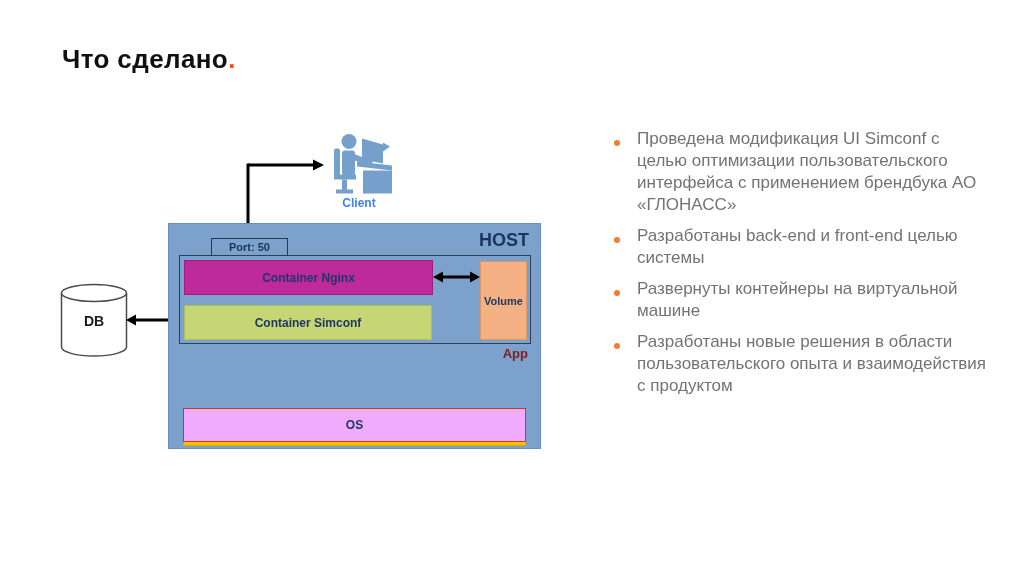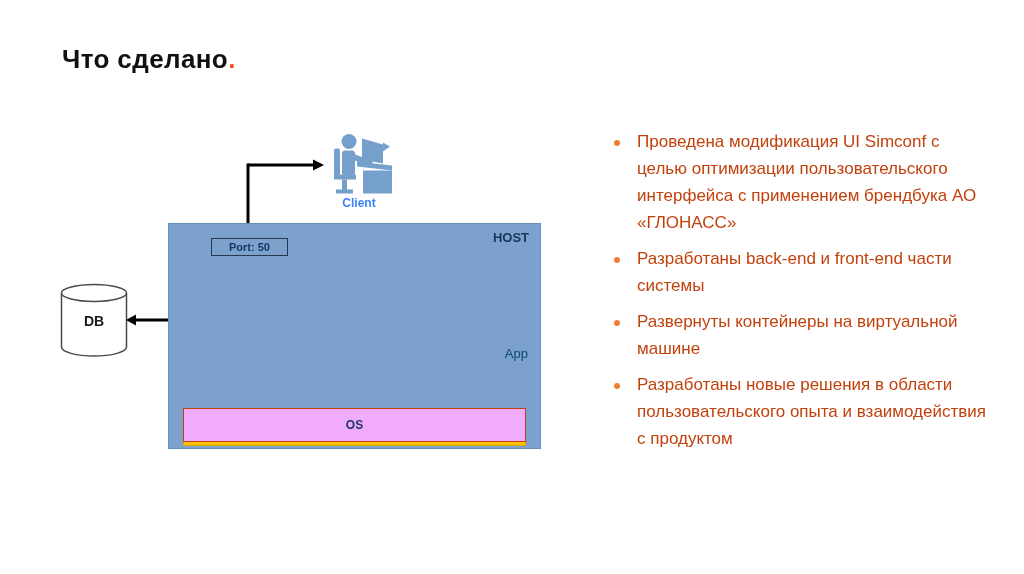--- a/index.html
+++ b/index.html
@@ -33,22 +33,22 @@
     width: 385px;
     margin: 0;
     padding: 0;
     list-style: none;
   }
   .bullets li {
     position: relative;
     padding-left: 25px;
     max-width: 380px;
     font-size: 17px;
-    line-height: 27px;
-    color: #c2410c;
+    line-height: 22px;
+    color: #737373;
     margin-bottom: 9px;
   }
   .bullets li::before {
     content: "";
     position: absolute;
     left: 2px;
     top: 12px;
     width: 6px;
     height: 6px;
     border-radius: 50%;
@@ -63,35 +63,35 @@
     position: absolute; left: 318px; top: 196px; width: 82px;
     text-align: center; font-size: 12px; font-weight: bold; color: #3b82f6;
   }
 
   .host-box {
     position: absolute; left: 168px; top: 223px; width: 373px; height: 226px;
     background: #7BA1CC; border: 1px solid #6A8FB8;
   }
   .host-label {
     position: absolute; right: 11px; top: 6px;
-    font-size: 13px; font-weight: bold; color: #17365D;
+    font-size: 18px; font-weight: bold; color: #17365D;
   }
   .port-box {
     position: absolute; left: 42px; top: 14px; width: 77px; height: 18px;
     border: 1px solid #26384F;
     display: flex; align-items: center; justify-content: center;
     font-size: 11px; font-weight: bold; color: #17365D;
   }
   .app-box {
     position: absolute; left: 10px; top: 31px; width: 352px; height: 89px;
     border: 1px solid #2D3F59;
   }
   .app-label {
     position: absolute; right: 12px; top: 122px;
-    font-size: 13px; font-weight: normal; color: #0c4a6e;
+    font-size: 13px; font-weight: bold; color: #7f1d1d;
   }
   .bar {
     position: absolute;
     display: flex; align-items: center; justify-content: center;
     font-size: 12px; font-weight: bold; color: #1F3864;
   }
   .bar-nginx   { left: 4px;  top: 4px;  width: 249px; height: 35px; background: #BE2A9C; border: 1px solid #9C1E80; }
   .bar-simconf { left: 4px;  top: 49px; width: 248px; height: 35px; background: #C6D674; border: 1px solid #ADBE5C; }
   .volume-box  { left: 300px; top: 5px; width: 47px;  height: 79px; background: #F4B183; border: 1px solid #D99663; font-size: 11px; }
   .bar-docker  { left: 14px; top: 139px; width: 343px; height: 35px; background: #FFC000; border: 1px solid #DFA800; margin-top: 48px; }
@@ -154,27 +154,38 @@
       <path d="M9,8 H45" stroke="#000" stroke-width="3" fill="none"></path>
       <polygon points="10,2.5 10,13.5 0,8" fill="#000"></polygon>
       <polygon points="44,2.5 44,13.5 54,8" fill="#000"></polygon>
     </svg>
 
     <div class="host-box">
       <div class="host-label">HOST</div>
 
       <div class="port-box">Port: 50</div>
 
+      <div class="app-box">
+        <div class="bar bar-nginx">Container Nginx</div>
+        <div class="bar bar-simconf">Container Simconf</div>
+        <div class="bar volume-box">Volume</div>
+
+        <svg class="arrow-svg" style="left:253px; top:13px;" width="47" height="16" viewBox="0 0 47 16" xmlns="http://www.w3.org/2000/svg">
+          <path d="M9,8 H38" stroke="#000" stroke-width="3" fill="none"></path>
+          <polygon points="10,2.5 10,13.5 0,8" fill="#000"></polygon>
+          <polygon points="37,2.5 37,13.5 47,8" fill="#000"></polygon>
+        </svg>
+      </div>
       <div class="app-label">App</div>
 
       <div class="bar bar-docker">Docker Engine</div>
       <div class="bar bar-os">OS</div>
     </div>
   </div>
 
   <ul class="bullets">
     <li>Проведена модификация UI Simconf с целью оптимизации пользовательского интерфейса с применением брендбука АО «ГЛОНАСС»</li>
-    <li>Разработаны back-end и front-end части системы</li>
+    <li>Разработаны back-end и front-end целью системы</li>
     <li>Развернуты контейнеры на виртуальной машине</li>
     <li>Разработаны новые решения в области пользовательского опыта и взаимодействия с продуктом</li>
   </ul>
 
 </div>
 
 </body></html>

